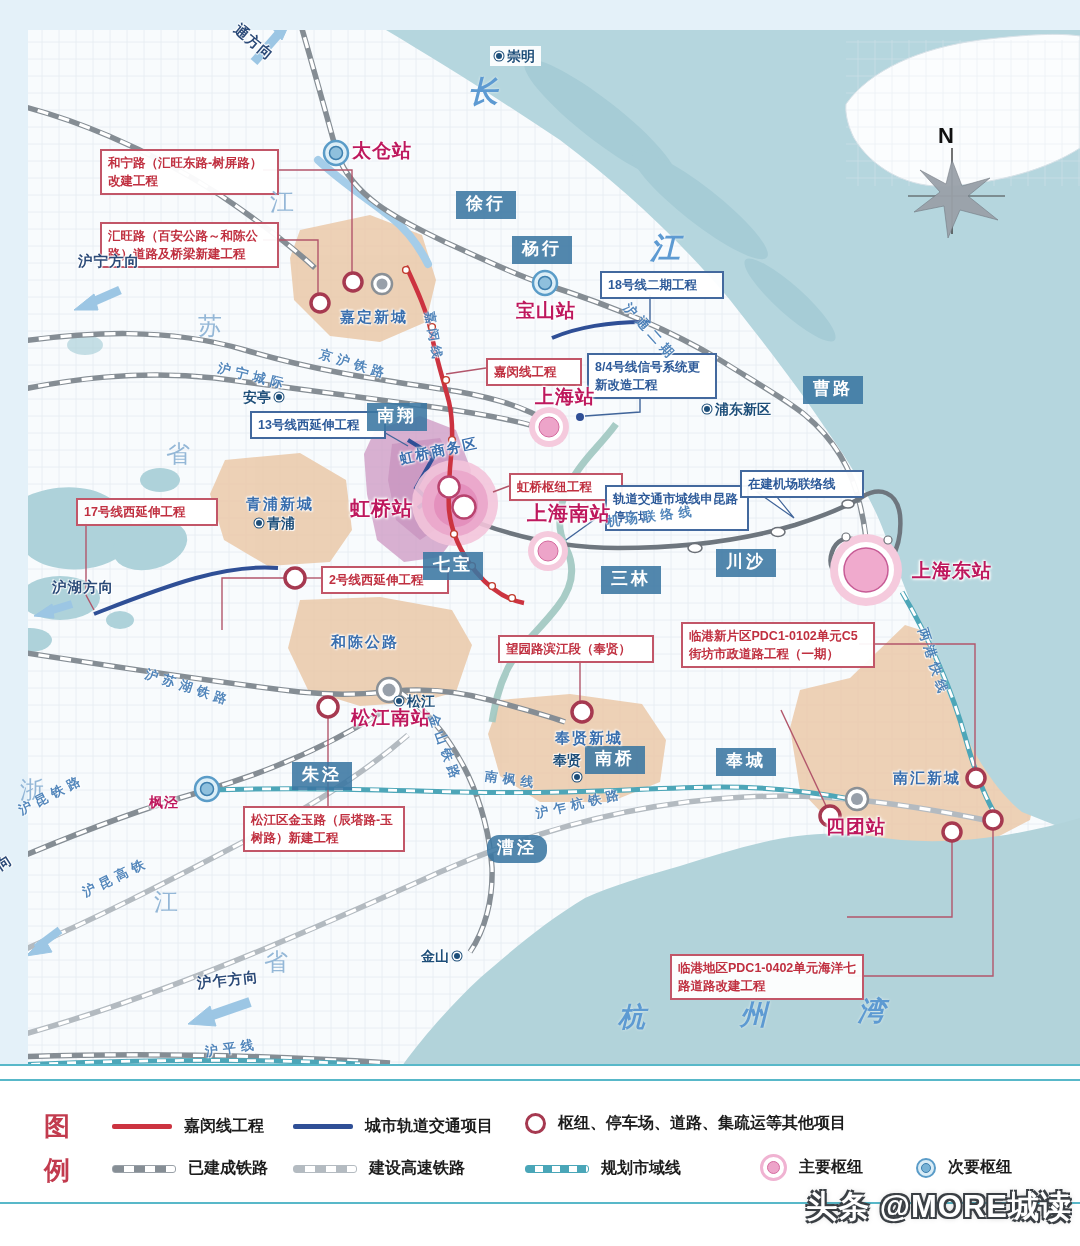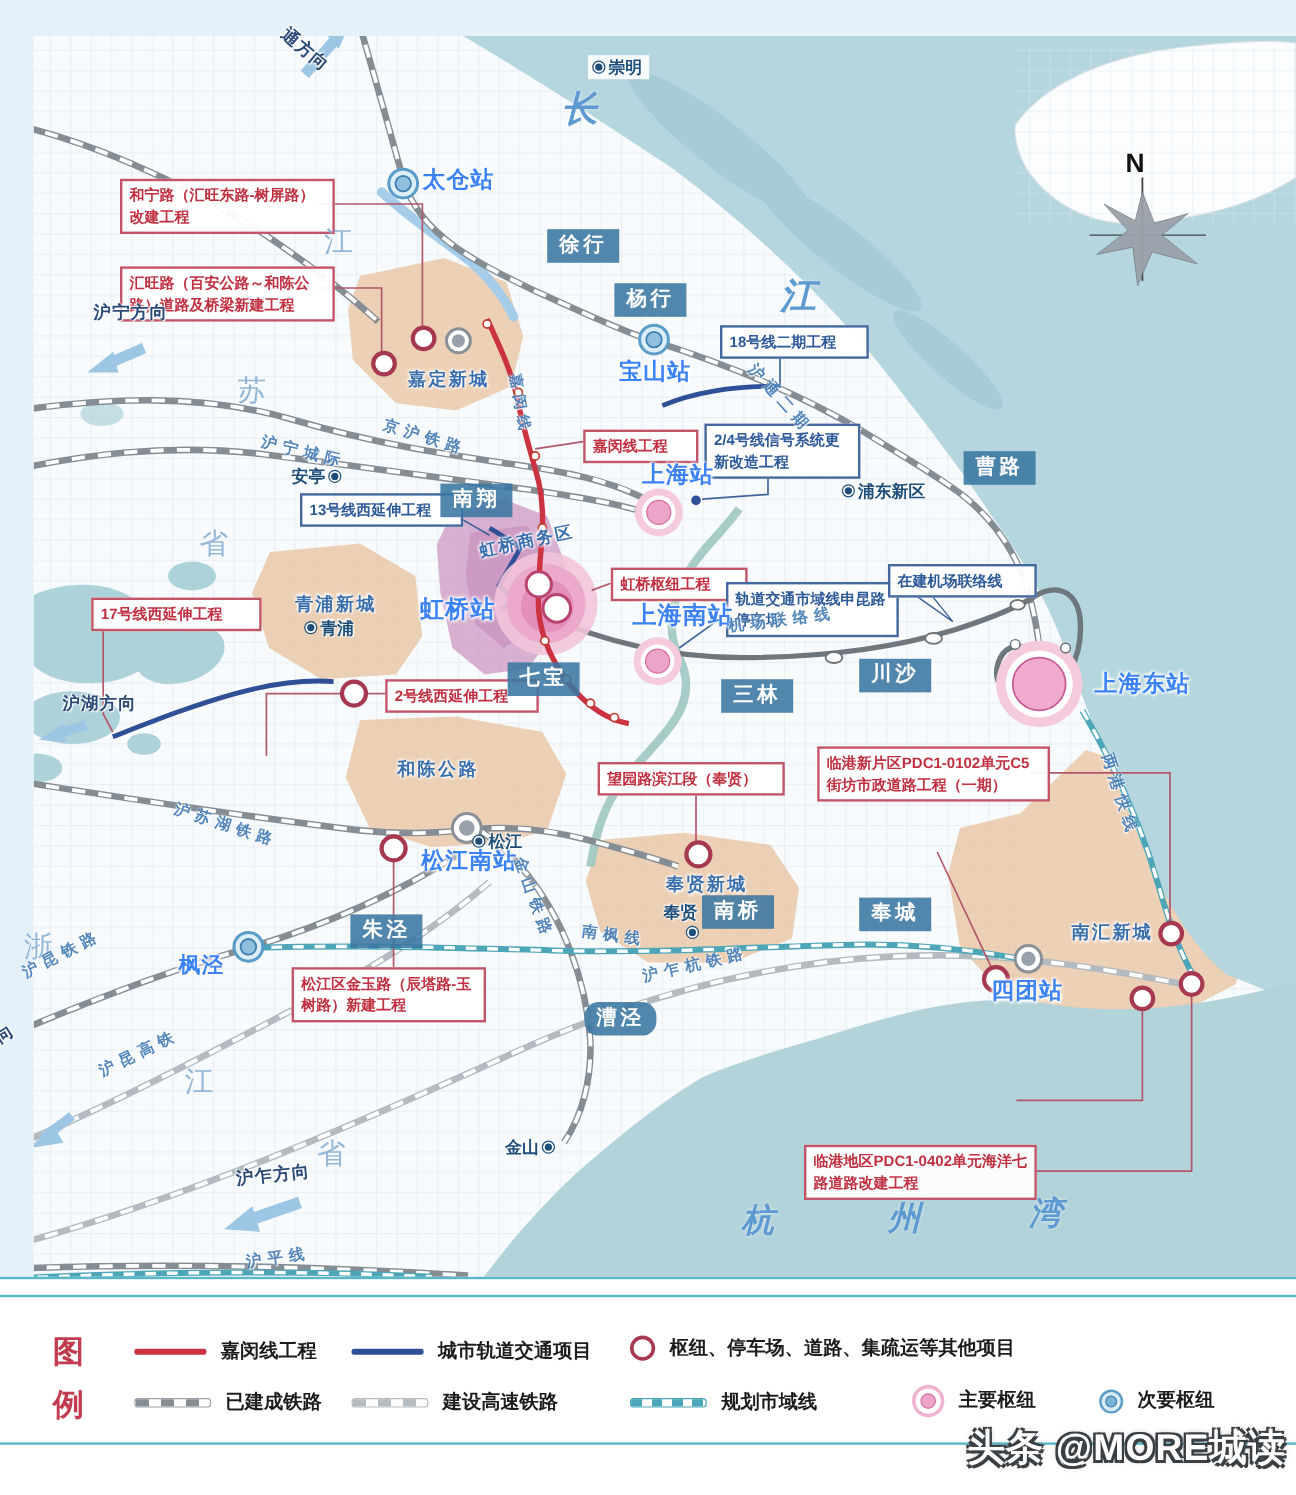--- a/index.html
+++ b/index.html
@@ -8,21 +8,21 @@
   .strip{position:absolute;background:#e4f1f9;}
   #map-svg{position:absolute;left:0;top:0;}
   #overlays{position:absolute;left:0;top:0;width:1080px;height:1246px;}
   .ov{position:absolute;transform-origin:0 0;line-height:1.3;}
   .t-red-box{background:rgba(255,255,255,.95);border:2px solid #c25668;color:#c03040;
      font-size:12.5px;font-weight:bold;padding:3px 6px;line-height:1.45;}
   .t-blue-box{background:rgba(255,255,255,.95);border:2px solid #43699e;color:#2d5a99;
      font-size:12.5px;font-weight:bold;padding:3px 6px;line-height:1.45;}
   .t-town{background:rgba(58,118,162,.88);color:#fff;font-size:17px;font-weight:bold;
      padding:2px 10px 4px;letter-spacing:3px;}
-  .t-station{color:#3b82f6;font-size:19px;font-weight:bold;letter-spacing:1px;
+  .t-station{color:#be185d;font-size:19px;font-weight:bold;letter-spacing:1px;
      text-shadow:0 0 3px #fff,1px 1px 2px #fff,-1px -1px 2px #fff,0 0 4px #fff;}
   .t-area{color:#3a6fae;font-size:15px;font-weight:bold;letter-spacing:2px;
      text-shadow:0 0 3px #fff,1px 1px 2px #fff,-1px -1px 2px #fff;}
   .t-poi,.t-poi-l,.t-poi-r,.t-poi-chip,.t-dot{color:#1d4e79;font-size:14px;font-weight:bold;
      display:flex;align-items:center;gap:5px;
      text-shadow:0 0 2px #fff,1px 1px 1px #fff,-1px -1px 1px #fff;}
   .t-poi-chip{background:rgba(255,255,255,.92);padding:1px 6px;}
   .poi-dot{width:6px;height:6px;background:#1d4e79;border-radius:50%;flex:none;
      box-shadow:0 0 0 1.5px #fff,0 0 0 2.5px #1d4e79;}
   .t-prov{color:#8cb2d4;font-size:24px;letter-spacing:2px;opacity:.92;}
@@ -317,21 +317,21 @@
       <div class="ov t-red-box" style="left: 100px; top: 222px; width: 163px;"><span>汇旺路（百安公路～和陈公路）道路及桥梁新建工程</span></div>
       <div class="ov t-red-box" style="left: 486px; top: 358px; width: 80px;"><span>嘉闵线工程</span></div>
       <div class="ov t-red-box" style="left: 509px; top: 473px; width: 98px;"><span>虹桥枢纽工程</span></div>
       <div class="ov t-red-box" style="left: 321px; top: 566px; width: 112px;"><span>2号线西延伸工程</span></div>
       <div class="ov t-red-box" style="left: 76px; top: 498px; width: 126px;"><span>17号线西延伸工程</span></div>
       <div class="ov t-red-box" style="left: 243px; top: 806px; width: 146px;"><span>松江区金玉路（辰塔路-玉树路）新建工程</span></div>
       <div class="ov t-red-box" style="left: 498px; top: 635px; width: 140px;"><span>望园路滨江段（奉贤）</span></div>
       <div class="ov t-red-box" style="left: 681px; top: 622px; width: 178px;"><span>临港新片区PDC1-0102单元C5街坊市政道路工程（一期）</span></div>
       <div class="ov t-red-box" style="left: 670px; top: 954px; width: 178px;"><span>临港地区PDC1-0402单元海洋七路道路改建工程</span></div>
       <div class="ov t-blue-box" style="left: 600px; top: 271px; width: 108px;"><span>18号线二期工程</span></div>
-      <div class="ov t-blue-box" style="left: 587px; top: 353px; width: 114px;"><span>2/4号线信号系统更新改造工程</span></div>
+      <div class="ov t-blue-box" style="left: 587px; top: 353px; width: 114px;"><span>8/4号线信号系统更新改造工程</span></div>
       <div class="ov t-blue-box" style="left: 250px; top: 411px; width: 120px;"><span>13号线西延伸工程</span></div>
       <div class="ov t-blue-box" style="left: 605px; top: 485px; width: 128px;"><span>轨道交通市域线申昆路停车场</span></div>
       <div class="ov t-blue-box" style="left: 740px; top: 470px; width: 108px;"><span>在建机场联络线</span></div>
       <div class="ov t-town" style="left: 456px; top: 191px;"><span>徐行</span></div>
       <div class="ov t-town" style="left: 512px; top: 236px; font-family: Liberation Serif, serif;"><span>杨行</span></div>
       <div class="ov t-town" style="left: 367px; top: 403px;"><span>南翔</span></div>
       <div class="ov t-town" style="left: 423px; top: 552px;"><span>七宝</span></div>
       <div class="ov t-town" style="left: 601px; top: 566px;"><span>三林</span></div>
       <div class="ov t-town" style="left: 716px; top: 549px;"><span>川沙</span></div>
       <div class="ov t-town" style="left: 803px; top: 376px;"><span>曹路</span></div>
@@ -339,21 +339,21 @@
       <div class="ov t-town" style="left: 585px; top: 746px;"><span>南桥</span></div>
       <div class="ov t-town" style="left: 716px; top: 748px;"><span>奉城</span></div>
       <div class="ov t-town" style="left: 487px; top: 835px; border-radius: 12px;"><span>漕泾</span></div>
       <div class="ov t-station" style="left: 352px; top: 139px;"><span>太仓站</span></div>
       <div class="ov t-station" style="left: 516px; top: 299px;"><span>宝山站</span></div>
       <div class="ov t-station" style="left: 535px; top: 385px;"><span>上海站</span></div>
       <div class="ov t-station" style="left: 350px; top: 495px; font-size: 20px;"><span>虹桥站</span></div>
       <div class="ov t-station" style="left: 527px; top: 500px; font-size: 20px;"><span>上海南站</span></div>
       <div class="ov t-station" style="left: 912px; top: 559px;"><span>上海东站</span></div>
       <div class="ov t-station" style="left: 351px; top: 706px;"><span>松江南站</span></div>
-      <div class="ov t-station" style="left: 149px; top: 793px; font-size: 18px;"><span>枫泾</span></div>
+      <div class="ov t-station" style="left: 149px; top: 793px; font-size: 14px;"><span>枫泾</span></div>
       <div class="ov t-station" style="left: 826px; top: 815px;"><span>四团站</span></div>
       <div class="ov t-area" style="left: 340px; top: 307px;"><span>嘉定新城</span></div>
       <div class="ov t-area" style="left: 246px; top: 494px;"><span>青浦新城</span></div>
       <div class="ov t-area" style="left: 331px; top: 632px;"><span>和陈公路</span></div>
       <div class="ov t-area" style="left: 555px; top: 728px;"><span>奉贤新城</span></div>
       <div class="ov t-area" style="left: 893px; top: 768px;"><span>南汇新城</span></div>
       <div class="ov t-area" style="left: 398px; top: 450px; font-size: 14px; transform: rotate(-12deg);"><span>虹桥商务区</span></div>
       <div class="ov t-poi-chip" style="left: 490px; top: 46px;">
         <span class="poi-dot"></span>
         <span>崇明</span>

